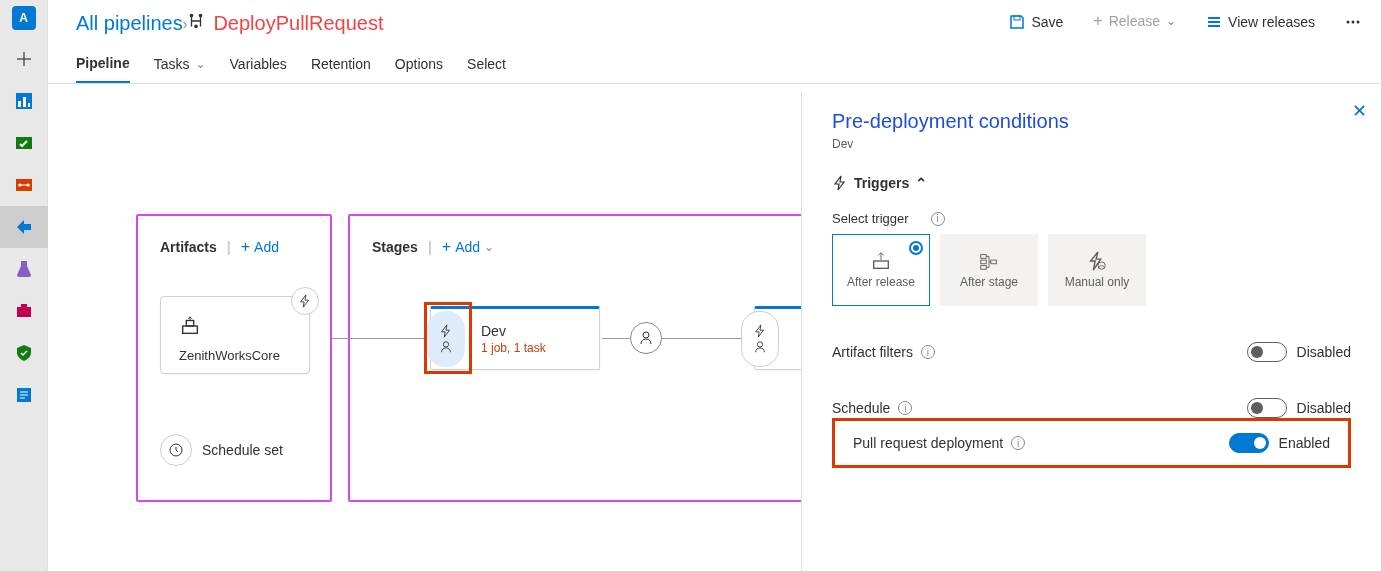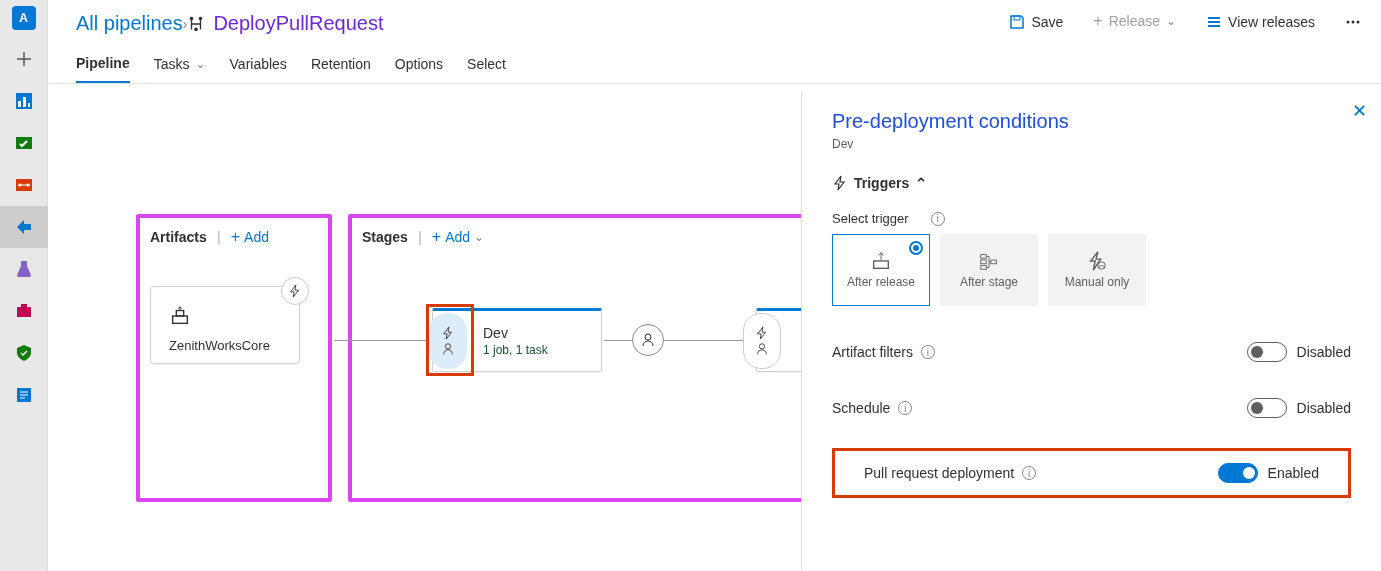--- a/index.html
+++ b/index.html
@@ -6,47 +6,47 @@
     body { display: flex; width: 1381px; height: 571px; background: #fff; color: #323130; font-size: 14px; overflow: hidden; }
     .leftnav { width: 48px; background: #e8e8e8; border-right: 1px solid #ddd; display: flex; flex-direction: column; align-items: center; padding-top: 6px; }
     .leftnav .avatar { width: 24px; height: 24px; background: #0078d4; color: #fff; border-radius: 4px; display: flex; align-items: center; justify-content: center; font-weight: 600; font-size: 12px; margin-bottom: 8px; }
     .leftnav .navicon { width: 48px; height: 42px; display: flex; align-items: center; justify-content: center; cursor: pointer; }
     .leftnav .navicon.selected { background: #cdcdcd; }
 
     .main { flex: 1; display: flex; flex-direction: column; position: relative; }
     .breadcrumb { display: flex; align-items: center; padding: 12px 20px 6px 28px; }
     .breadcrumb .link { color: #0078d4; font-size: 20px; cursor: pointer; }
     .breadcrumb .chev { color: #888; }
-    .breadcrumb .current { font-size: 20px; color: #6d28d9; display: flex; align-items: center; gap: 8px; }
+    .breadcrumb .current { font-size: 20px; color: #ef4444; display: flex; align-items: flex-start; gap: 8px; }
     .toolbar-right { position: absolute; right: 20px; top: 12px; display: flex; align-items: flex-end; gap: 30px; color: #323130; }
     .toolbar-right .btn { display: flex; align-items: center; gap: 6px; cursor: pointer; }
     .toolbar-right .disabled { color: #a19f9d; }
     .tabs { display: flex; gap: 24px; padding: 14px 28px 0 28px; border-bottom: 1px solid #e1dfdd; }
     .tabs .tab { padding-bottom: 10px; cursor: pointer; color: #323130; display: flex; gap: 6px; align-items: center; }
     .tabs .tab.active { color: #323130; font-weight: 600; border-bottom: 2px solid #0078d4; }
     
     .canvas { flex: 1; position: relative; background: #fff; padding: 36px 28px; }
-    .card-group { border: 4px solid #d946ef; border-radius: 2px; padding: 10px; position: absolute; background: #fff; }
+    .card-group { border: 2px solid #d946ef; border-radius: 2px; padding: 22px; position: absolute; background: #fff; }
     .artifacts-group { left: 88px; top: 130px; width: 196px; height: 288px; }
     .stages-group { left: 300px; top: 130px; width: 510px; height: 288px; }
     .group-header { display: flex; align-items: center; gap: 10px; font-weight: 600; margin-bottom: 20px; }
     .group-header .sep { color: #ccc; }
     .addbtn { color: #0078d4; cursor: pointer; display: flex; align-items: center; gap: 4px; font-weight: 400; }
 
     .artifact-card { border: 1px solid #d0d0d0; border-radius: 4px; width: 150px; padding: 18px 10px 10px 18px; position: relative; box-shadow: 0 1px 2px rgba(0,0,0,.05); margin-top: 40px; }
     .artifact-badge { position: absolute; right: -10px; top: -10px; width: 28px; height: 28px; border-radius: 50%; background: #fff; border: 1px solid #ccc; display: flex; align-items: center; justify-content: center; cursor: pointer; }
     .artifact-title { margin-top: 8px; font-size: 13px; }
     .schedule-row { display: flex; align-items: center; gap: 10px; margin-top: 60px; cursor: pointer; }
     .schedule-row .circle { width: 32px; height: 32px; border-radius: 50%; border: 1px solid #ccc; display: flex; align-items: center; justify-content: center; }
 
     .stage-card { border: 1px solid #d0d0d0; border-radius: 2px; width: 170px; height: 64px; position: absolute; top: 90px; box-shadow: 0 1px 2px rgba(0,0,0,.05); cursor: pointer; display: flex; align-items: center; padding-left: 50px; border-top: 3px solid #0078d4; }
     .stage-dev { left: 80px; }
     .stage-test { left: 404px; }
     .stage-name { font-size: 14px; color: #323130; }
-    .stage-sub { font-size: 12px; color: #14532d; margin-top: 2px; }
+    .stage-sub { font-size: 12px; color: #c2410c; margin-top: 2px; }
     .stage-precond { position: absolute; left: -4px; top: 2px; width: 38px; height: 56px; border-radius: 18px; background: #deecf9; display: flex; flex-direction: column; align-items: center; justify-content: center; gap: 2px; cursor: pointer; }
     .stage-precond.plain { background: #fff; border: 1px solid #ccc; left: -14px; }
     .stage-highlight { position: absolute; left: 74px; top: 86px; width: 48px; height: 72px; border: 3px solid #d83b01; pointer-events: none; }
     .connector { position: absolute; background: #999; height: 1px; }
     .conn1 { left: -18px; top: 122px; width: 96px; }
     .conn2 { left: 252px; top: 122px; width: 150px; }
     .mid-circle { position: absolute; left: 280px; top: 106px; width: 32px; height: 32px; border-radius: 50%; border: 1px solid #888; background: #fff; display: flex; align-items: center; justify-content: center; }
 
     .panel { position: absolute; right: 0; top: 92px; width: 580px; bottom: 0; background: #fff; border-left: 1px solid #e1dfdd; padding: 18px 30px 20px 30px; overflow: auto; }
     .panel .close { position: absolute; right: 14px; top: 8px; color: #0078d4; cursor: pointer; font-size: 18px; }
@@ -61,21 +61,21 @@
     .trigger-opt .radio { position: absolute; top: 6px; right: 6px; width: 14px; height: 14px; border-radius: 50%; border: 2px solid #0078d4; }
     .trigger-opt .radio.on::after { content:''; position:absolute; inset:2px; background:#0078d4; border-radius:50%; }
 
     .row { display: flex; align-items: center; justify-content: space-between; margin-top: 36px; }
     .row .lbl { display: flex; align-items: center; gap: 8px; }
     .toggle-wrap { display: flex; align-items: center; gap: 10px; }
     .toggle { width: 40px; height: 20px; border-radius: 10px; background: #fff; border: 1px solid #605e5c; position: relative; cursor: pointer; }
     .toggle .knob { position: absolute; width: 12px; height: 12px; border-radius: 50%; background: #605e5c; left: 3px; top: 3px; }
     .toggle.on { background: #0078d4; border-color: #0078d4; }
     .toggle.on .knob { background: #fff; left: 24px; }
-    .pr-highlight { border: 3px solid #d83b01; padding: 12px 29px; margin-top: 30px; }
+    .pr-highlight { border: 3px solid #d83b01; padding: 12px 18px; }
     .pr-highlight .row { margin-top: 0; }
     .info-icon { width: 14px; height: 14px; border: 1px solid #888; border-radius: 50%; font-size: 10px; display: inline-flex; align-items: center; justify-content: center; color: #888; }
     .chev-small { font-size: 12px; color: #888; }
     svg { flex-shrink: 0; }
   </style>
 </head>
 <body>
 
 <div class="leftnav">
   <div class="avatar">A</div>
@@ -205,20 +205,29 @@
           <svg width="14" height="14" viewBox="0 0 16 16">
               <path d="M9 1L3 9h4l-1 6 6-8H8z" fill="none" stroke="#323130"></path>
             </svg>
         </div>
         <svg width="22" height="22" viewBox="0 0 24 24">
             <rect x="4" y="12" width="16" height="8" fill="none" stroke="#323130" stroke-width="1.5"></rect>
             <rect x="8" y="6" width="8" height="6" fill="none" stroke="#323130" stroke-width="1.5"></rect>
             <path d="M12 2v4M10 4l2-2 2 2" stroke="#323130" fill="none"></path>
           </svg>
         <div class="artifact-title">ZenithWorksCore</div>
+      </div>
+      <div class="schedule-row">
+        <div class="circle">
+          <svg width="16" height="16" viewBox="0 0 16 16">
+              <circle cx="8" cy="8" r="6" fill="none" stroke="#323130"></circle>
+              <path d="M8 5v3l2 2" stroke="#323130" fill="none"></path>
+            </svg>
+        </div>
+        <span>Schedule set</span>
       </div>
     </div>
 
     <div class="card-group stages-group">
       <div class="group-header">
         <span>Stages</span>
         <span class="sep">|</span>
         <span class="addbtn">
             <span style="font-size:16px;">+</span>
             <span>Add</span>

